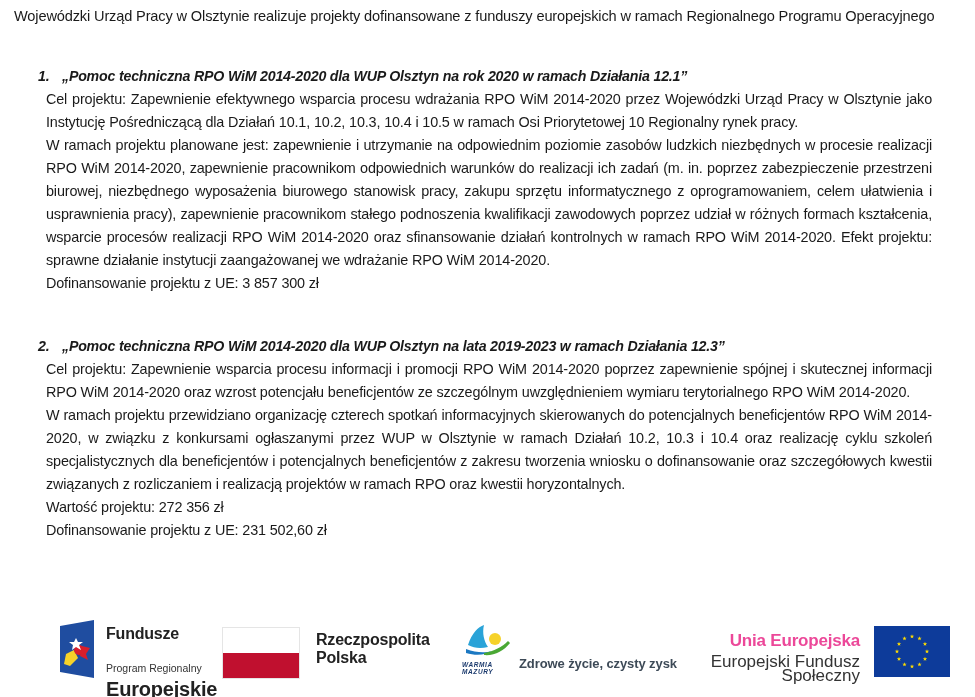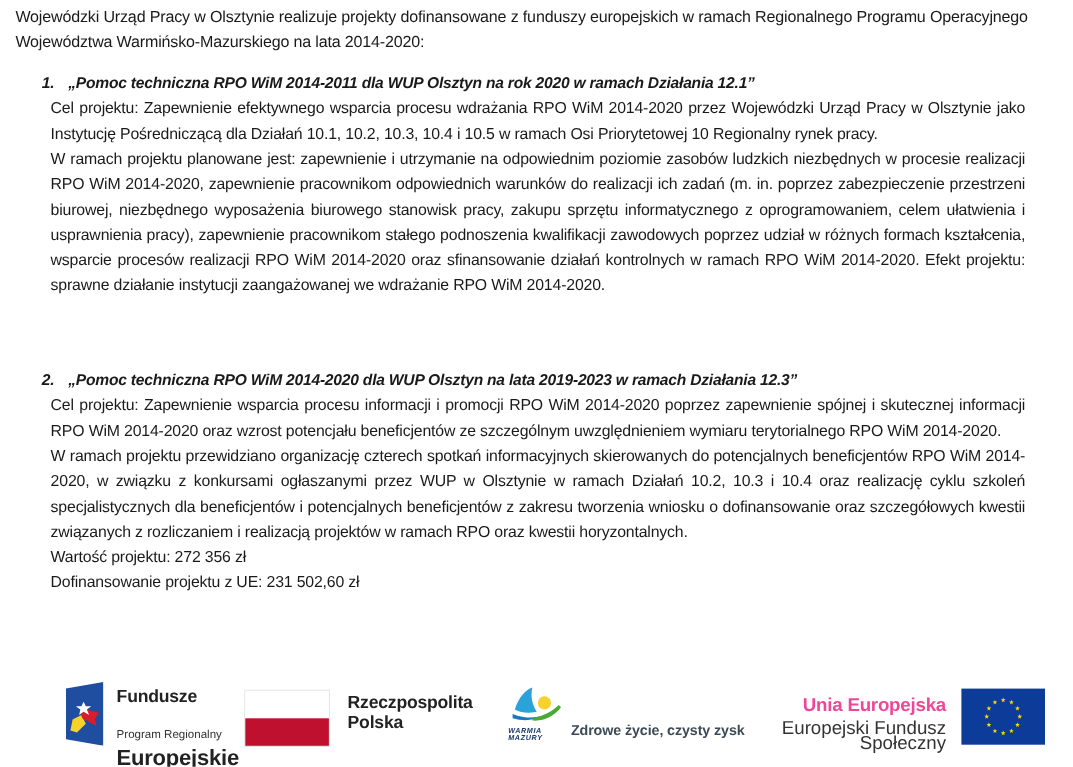--- a/index.html
+++ b/index.html
@@ -47,30 +47,30 @@
   .ue-t2 { font-size: 17px; line-height: 14px; color: #333; margin-top: 5px; }
   .eu-flag { left: 874px; top: 21px; width: 76px; height: 51px; background: #0d3b9a; }
 </style>
 </head>
 <body>
 
 <div class="page">
 
   <div class="intro">
     <div class="line">Wojewódzki Urząd Pracy w Olsztynie realizuje projekty dofinansowane z funduszy europejskich w ramach Regionalnego Programu Operacyjnego</div>
-    <div class="line">Województwa Warmińsko-Mazurskiego na lata 2014-2020:</div>
   </div>
 
   <div class="project p1">
     <div class="proj-head">
-      <span class="proj-num">1.</span><span>„Pomoc techniczna RPO WiM 2014-2011  dla WUP Olsztyn na rok 2020 w ramach Działania 12.1”</span>
+      <span class="proj-num">1.</span><span>„Pomoc techniczna RPO WiM 2014-2020  dla WUP Olsztyn na rok 2020 w ramach Działania 12.1”</span>
     </div>
     <div class="proj-body">
       <p class="para">Cel projektu: Zapewnienie efektywnego wsparcia procesu wdrażania RPO WiM 2014-2020 przez Wojewódzki Urząd Pracy w Olsztynie jako Instytucję Pośredniczącą dla Działań 10.1, 10.2, 10.3, 10.4 i 10.5 w ramach Osi Priorytetowej 10 Regionalny rynek pracy.</p>
       <p class="para">W ramach projektu planowane jest: zapewnienie i utrzymanie na odpowiednim poziomie zasobów ludzkich niezbędnych w procesie realizacji RPO WiM 2014-2020, zapewnienie pracownikom odpowiednich warunków do realizacji ich zadań (m. in. poprzez zabezpieczenie przestrzeni biurowej, niezbędnego wyposażenia biurowego stanowisk pracy, zakupu sprzętu informatycznego z oprogramowaniem, celem ułatwienia i usprawnienia pracy), zapewnienie pracownikom stałego podnoszenia kwalifikacji zawodowych poprzez udział w różnych formach kształcenia, wsparcie procesów realizacji RPO WiM 2014-2020 oraz sfinansowanie działań kontrolnych w ramach RPO WiM 2014-2020. Efekt projektu: sprawne działanie instytucji zaangażowanej we wdrażanie RPO WiM 2014-2020.</p>
+      <p class="line">Dofinansowanie projektu z UE: 3 857 300 zł</p>
     </div>
   </div>
 
   <div class="project p2">
     <div class="proj-head">
       <span class="proj-num">2.</span><span>„Pomoc techniczna RPO WiM 2014-2020  dla WUP Olsztyn na lata 2019-2023 w ramach Działania 12.3”</span>
     </div>
     <div class="proj-body">
       <p class="para">Cel projektu:  Zapewnienie wsparcia procesu informacji i promocji RPO WiM 2014-2020 poprzez zapewnienie spójnej i skutecznej informacji RPO WiM 2014-2020 oraz wzrost potencjału beneficjentów ze szczególnym uwzględnieniem wymiaru terytorialnego RPO WiM 2014-2020.</p>
       <p class="para">W ramach projektu przewidziano organizację czterech spotkań informacyjnych skierowanych do potencjalnych beneficjentów RPO WiM 2014-2020, w związku z konkursami ogłaszanymi przez WUP w Olsztynie w ramach Działań 10.2, 10.3 i 10.4 oraz realizację cyklu szkoleń specjalistycznych dla beneficjentów i potencjalnych beneficjentów z zakresu tworzenia wniosku o dofinansowanie oraz szczegółowych kwestii związanych z rozliczaniem i realizacją projektów w ramach RPO oraz kwestii horyzontalnych.</p>

